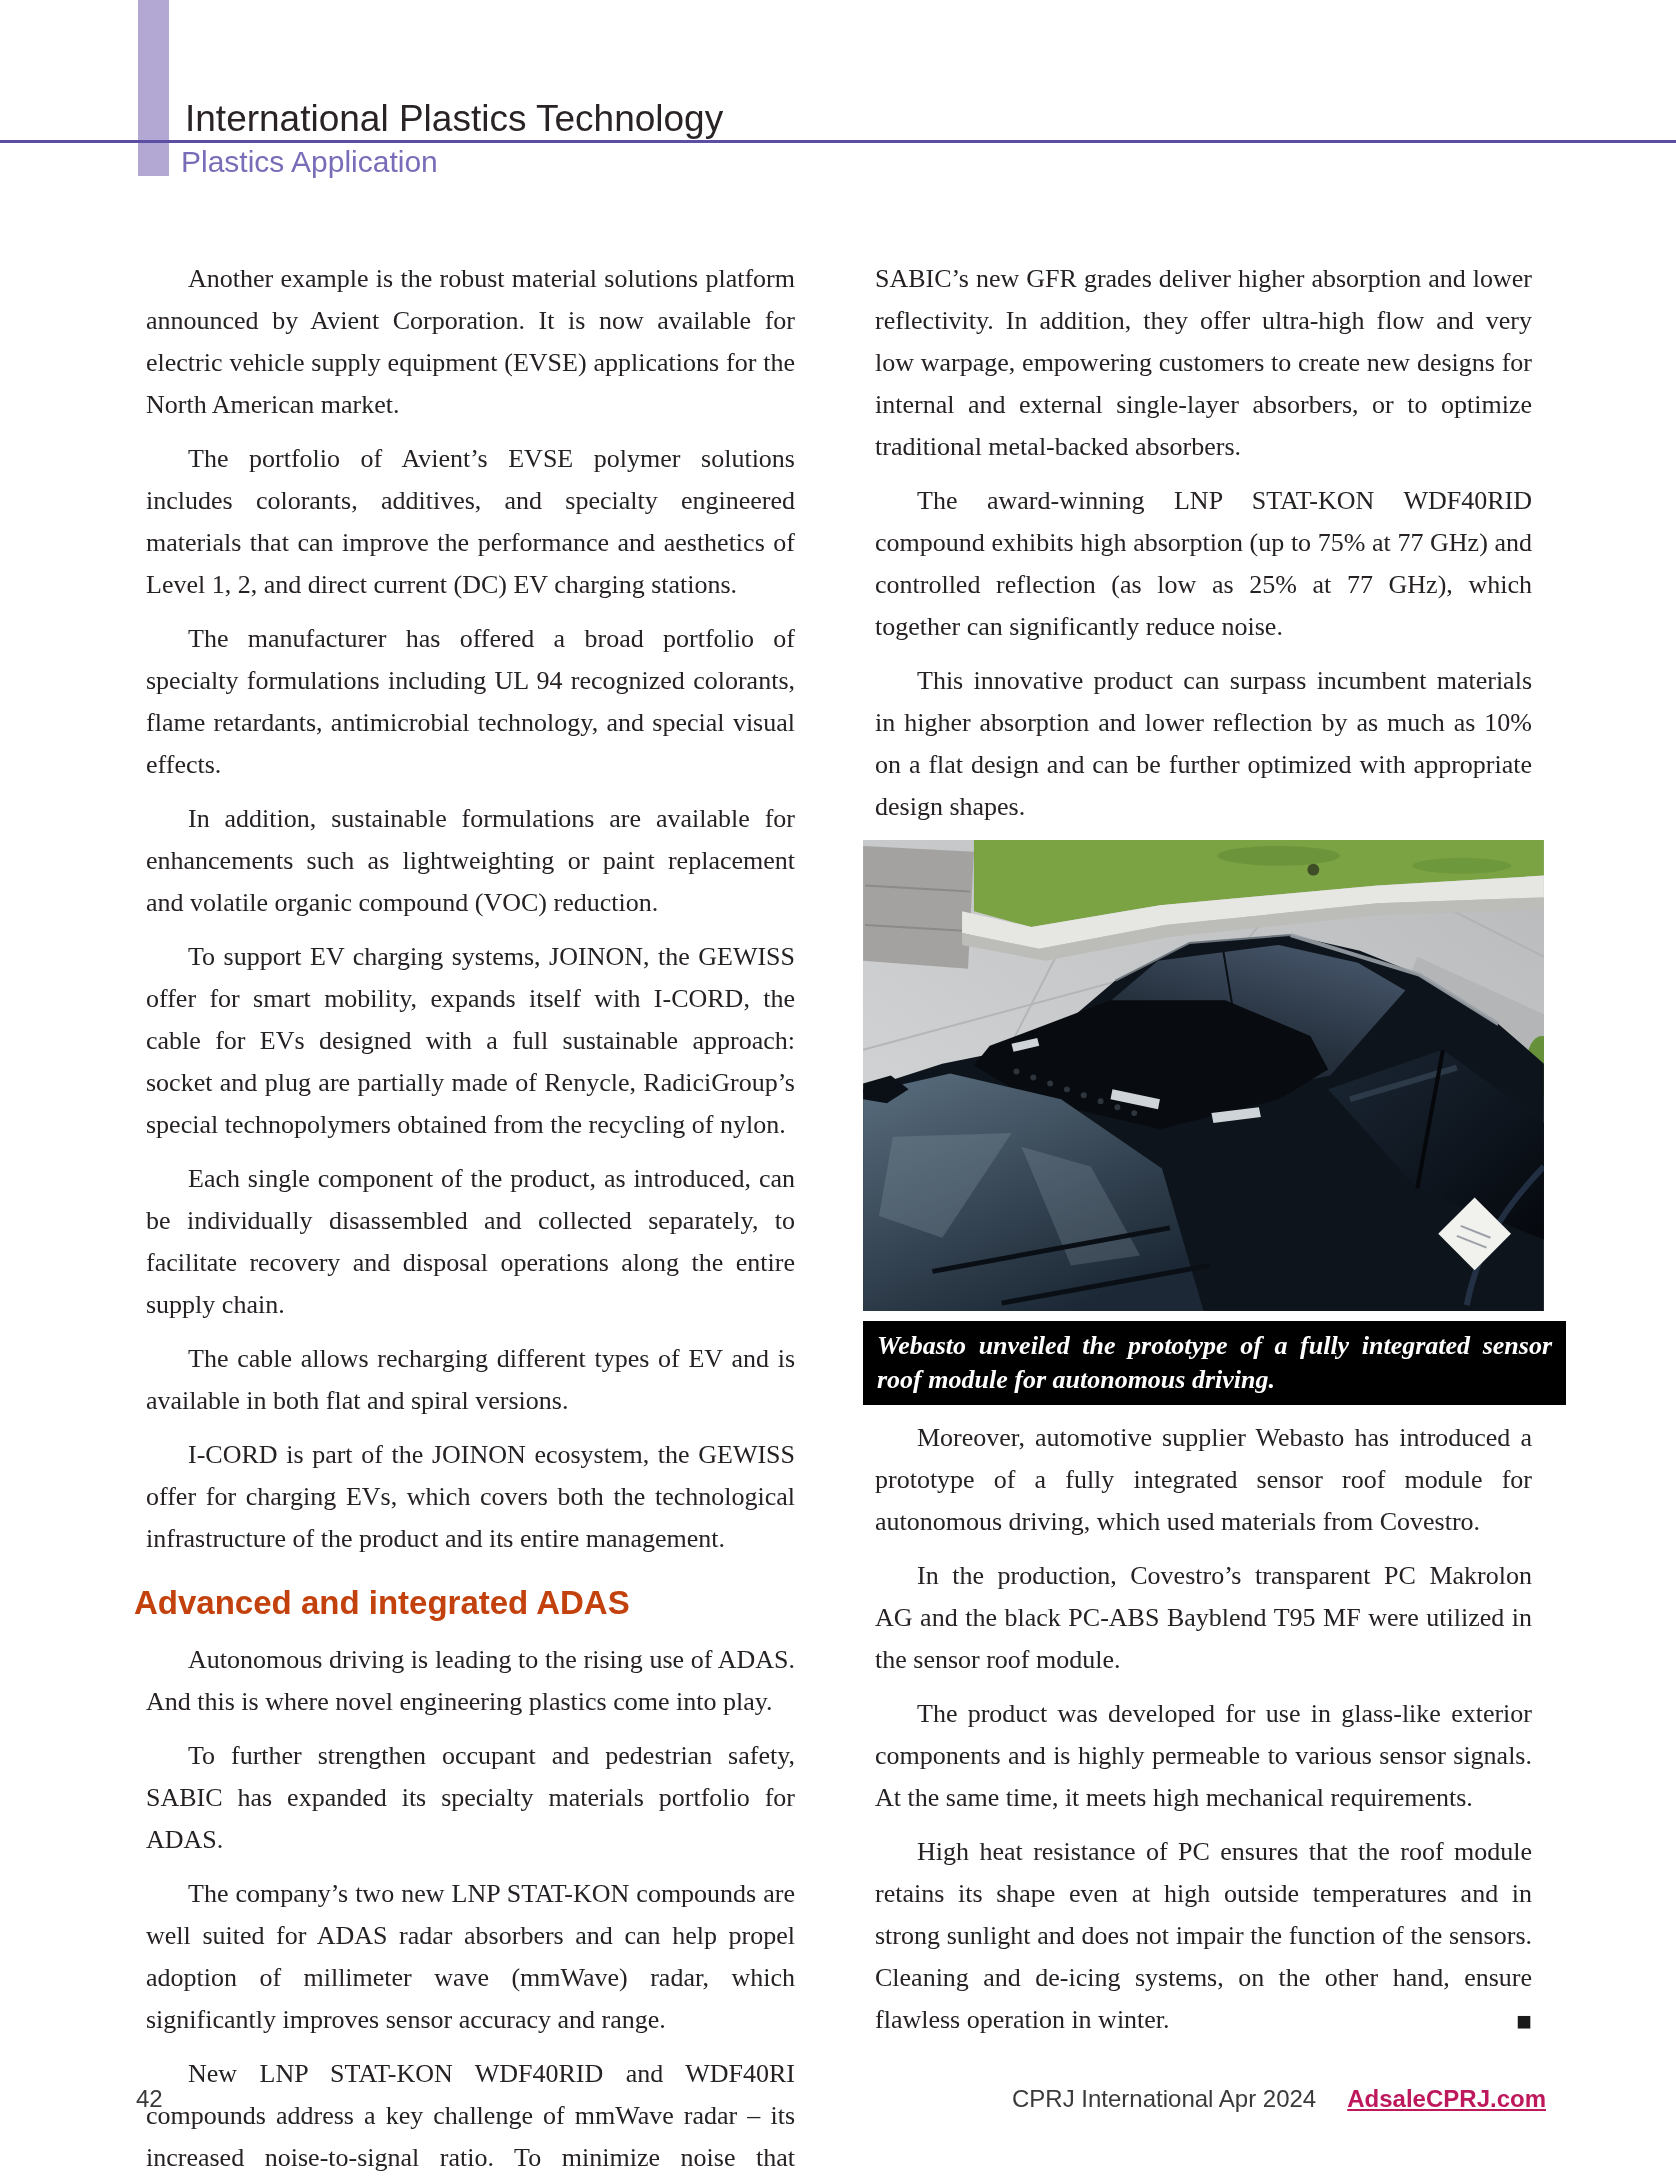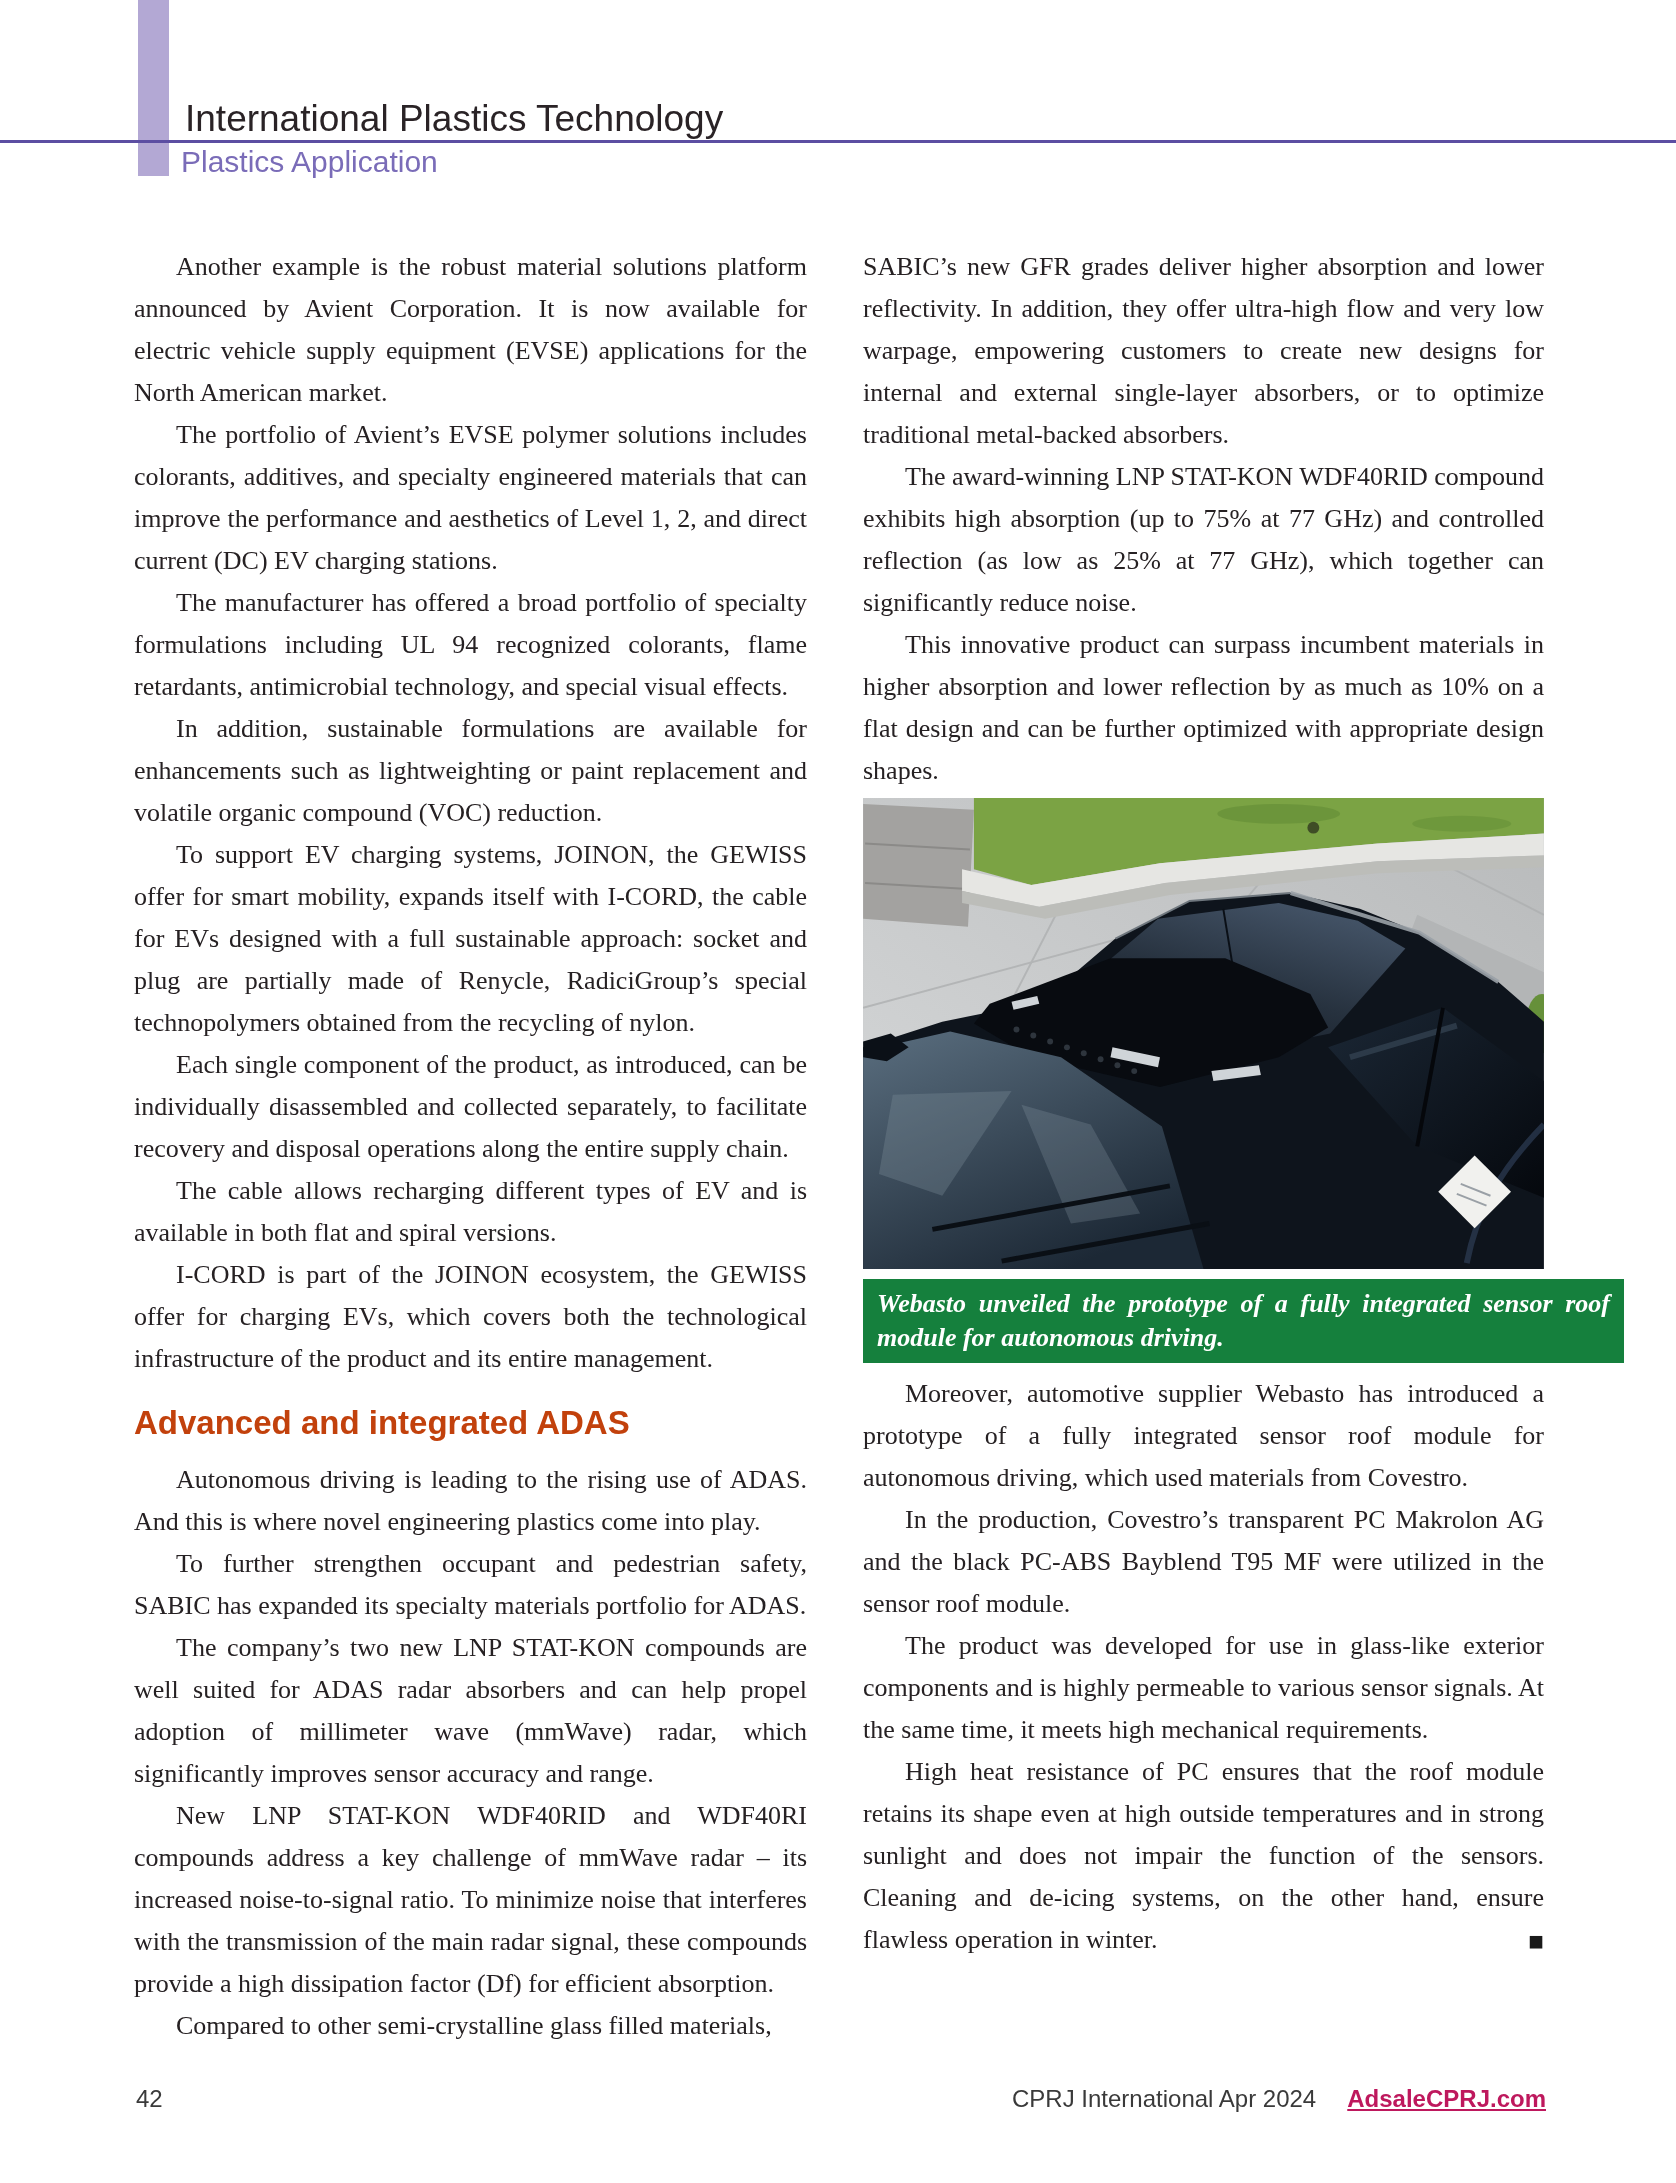--- a/index.html
+++ b/index.html
@@ -29,38 +29,38 @@
     position:absolute;left:181px;top:145px;margin:0;
     font-family:"Liberation Sans", sans-serif;
     font-size:30px;font-weight:400;color:#7a6cb8;
     white-space:nowrap;
   }
   
   .col{position:absolute;top:246px;}
   .col-left{left:134px;width:673px;}
   .col-right{left:863px;width:681px;}
   .body-p{
-    margin:0;font-size:26px;line-height:42px;color:#262123;
+    margin:12px;font-size:26px;line-height:42px;color:#262123;
     text-align:justify;text-indent:42px;font-family:Liberation Serif, serif;
   }
   .no-indent{text-indent:0;}
   .adas-heading{
     margin:26px 0 20px 0;
     font-family:"Liberation Sans", sans-serif;
     font-size:33px;font-weight:700;color:#c2410c;
     line-height:33px;
   }
   
   .photo{
     width:681px;height:471px;margin-top:6px;
     line-height:0;overflow:hidden;background:#c6c8c9;
   }
   .caption{
-    box-sizing:border-box;width:761px;margin-top:10px;margin-bottom:10px;
-    background:#15803d;color:#ffffff;
+    box-sizing:border-box;width:703px;margin-top:10px;margin-bottom:10px;
+    background:#000000;color:#ffffff;
     padding:8px 14px 8px 14px;
     font-size:26px;line-height:34px;
     font-weight:700;font-style:italic;
     text-align:justify;
   }
   .last-p{position:relative;}
   .endmark{
     position:absolute;right:0;bottom:6px;
     font-size:26px;line-height:26px;color:#1a1a1a;font-style:normal;
   }

